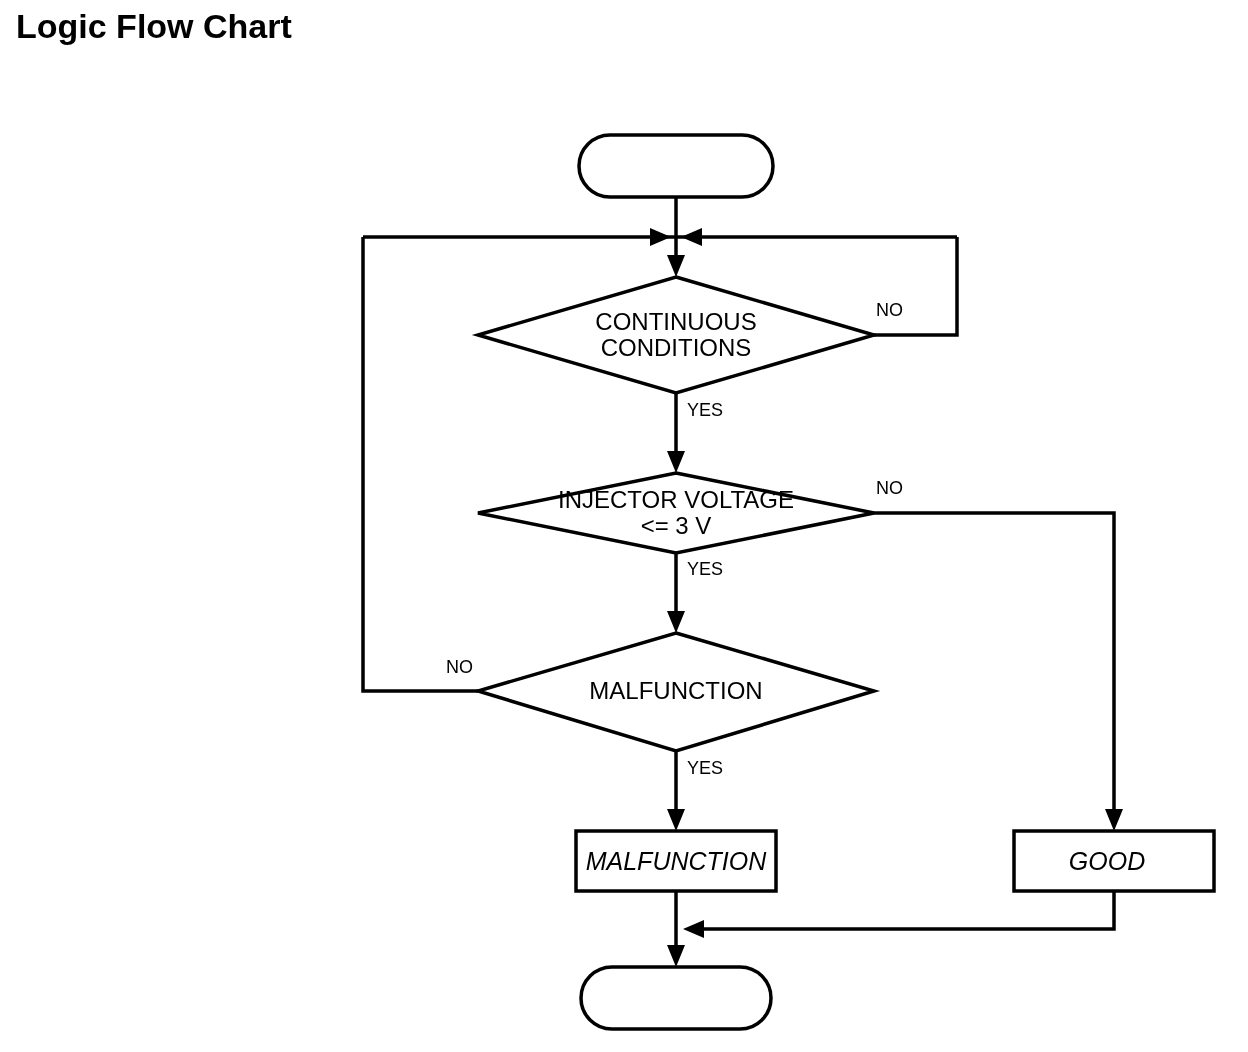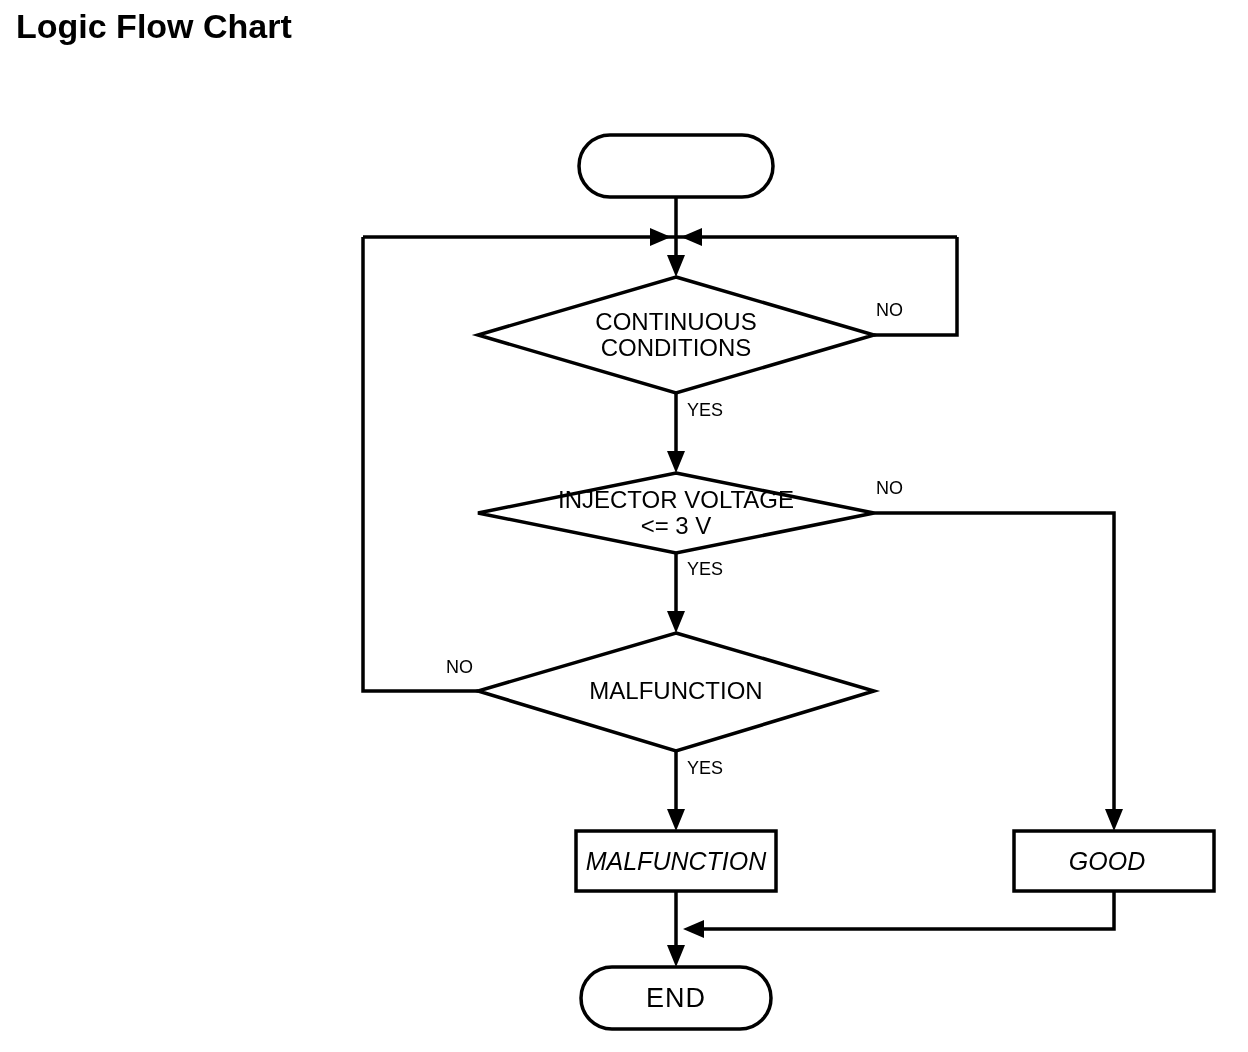--- a/index.html
+++ b/index.html
@@ -86,21 +86,20 @@
   </div>
 
   <div class="decision-label" style="left:478px;top:635px;width:396px;height:112px;">
     <span>MALFUNCTION</span>
   </div>
 
   <div class="node-label process-label" style="left:576px;top:831px;width:200px;height:60px;">MALFUNCTION</div>
 
   <div class="node-label process-label" style="left:1007px;top:831px;width:200px;height:60px;text-align:center;">GOOD</div>
 
-  <div class="node-label terminal-label" style="left:581px;top:967px;width:190px;height:62px;">END</div>
 
   <div class="edge-label" style="left:876px;top:301px;">NO</div>
   <div class="edge-label" style="left:687px;top:401px;">YES</div>
   <div class="edge-label" style="left:876px;top:479px;">NO</div>
   <div class="edge-label" style="left:687px;top:560px;">YES</div>
   <div class="edge-label" style="left:446px;top:658px;">NO</div>
   <div class="edge-label" style="left:687px;top:759px;">YES</div>
 
 </div>
 

